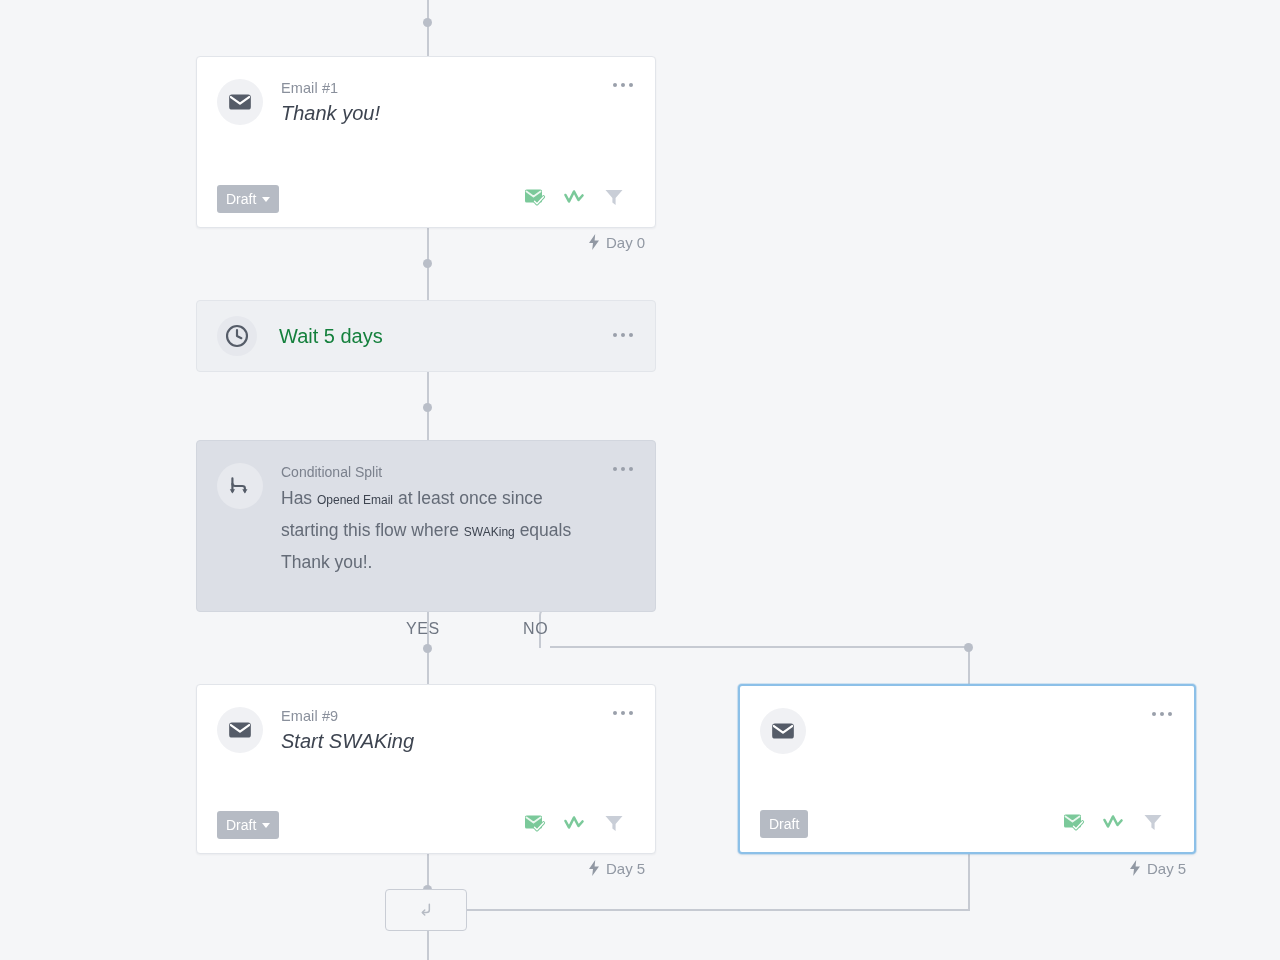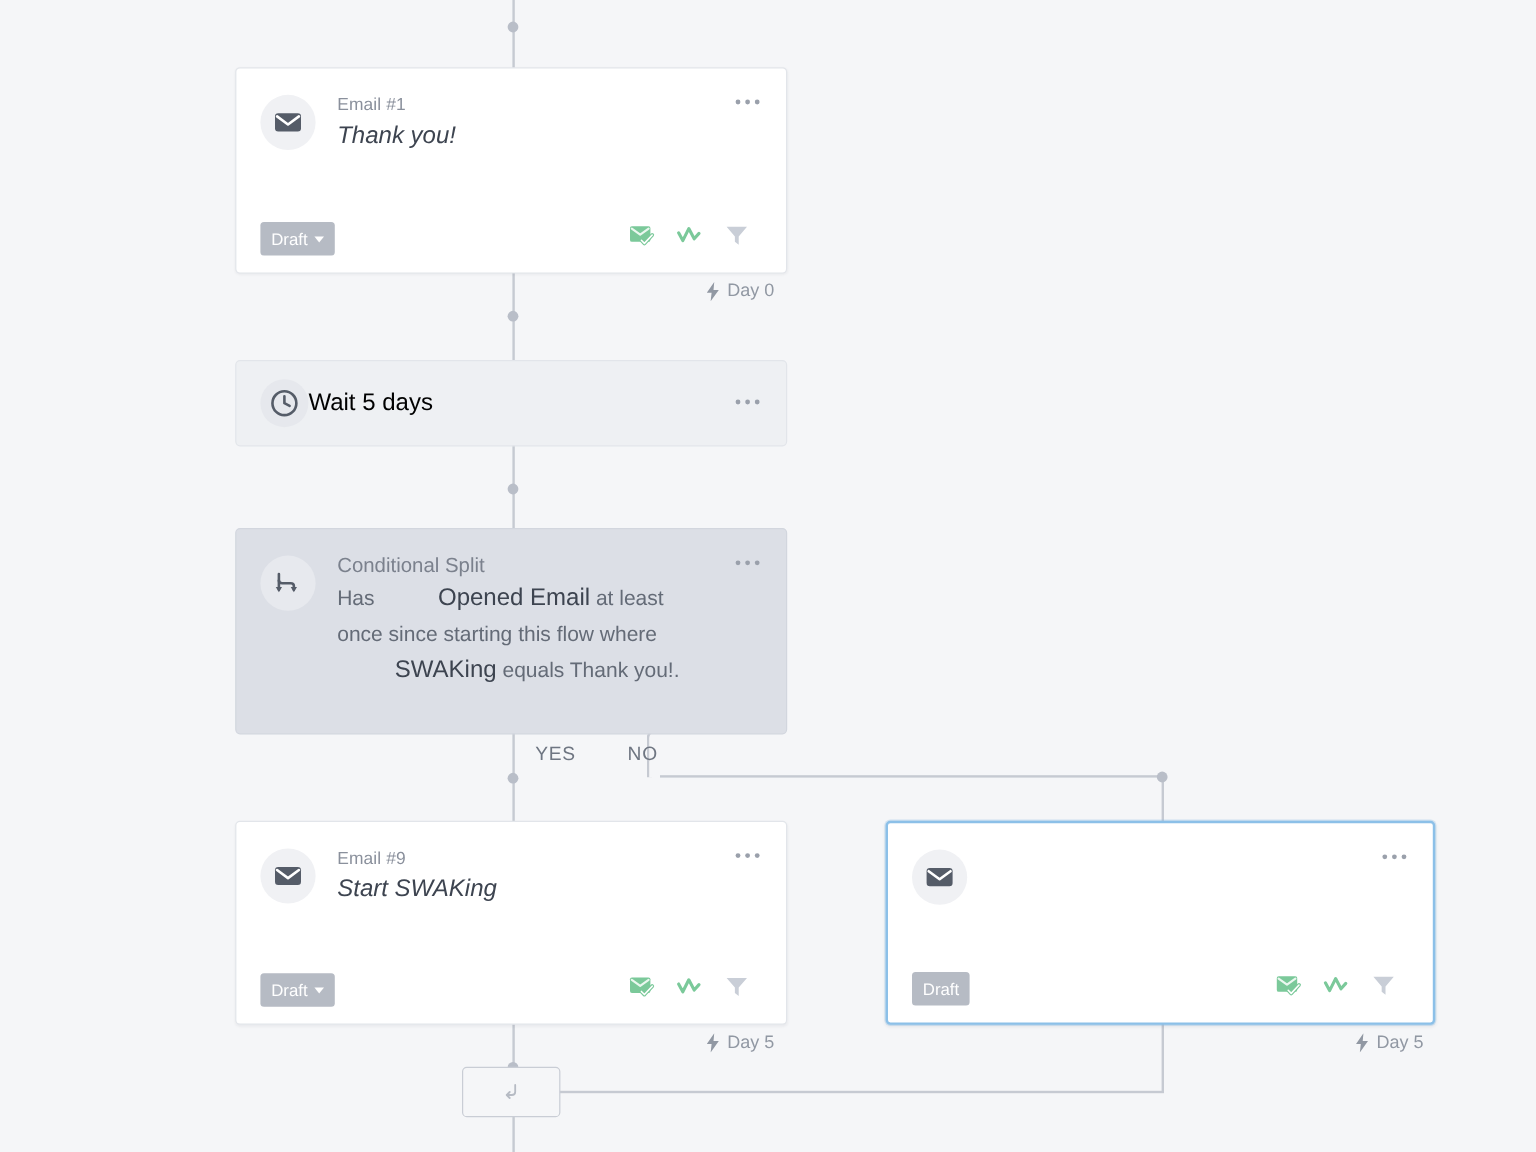--- a/index.html
+++ b/index.html
@@ -162,62 +162,63 @@
     align-items: center;
     padding: 0 18px 0 20px;
   }
   .wait-avatar {
     width: 40px; height: 40px; border-radius: 50%;
     background: #e6e8ed;
     display: flex; align-items: center; justify-content: center;
     flex: 0 0 auto;
   }
   .wait-label {
+    margin-left: 22px;
     font-size: 20px;
-    color: #000000;
+    color: #15803d;
   }
 
   
   .split-card {
     position: absolute;
     background: #dcdfe6;
     border: 1px solid #d2d6de;
     border-radius: 4px;
   }
   .split-inner { position: relative; width:100%; height:100%; padding: 22px; }
   .split-avatar {
     position: absolute; left: 20px; top: 22px;
     width: 46px; height: 46px; border-radius: 50%;
     background: #e7e9ee;
     display: flex; align-items: center; justify-content: center;
   }
   .split-body { margin-left: 62px; padding-right: 46px; }
   .split-kicker {
-    font-size: 17px; color: #7b818d; line-height: 18px;
+    font-size: 14px; color: #7b818d; line-height: 18px;
   }
   .split-text {
     font-size: 17.5px; color: #646b77; line-height: 30px; margin-top: 2px;
   }
-  .split-text .em { font-size: 20px; color: #3d4450; margin-left: 48px; }
+  .split-text .em { font-size: 12px; color: #3d4450; }
 
   
   .branch-label {
     position: absolute;
     font-size: 16px;
     color: #6f7682;
     letter-spacing: 0.6px;
   }
 
   
   .day-label {
     position: absolute;
     font-size: 15px;
     color: #9198a3;
     display: flex;
-    align-items: flex-end;
+    align-items: flex-start;
     gap: 6px;
     white-space: nowrap;
   }
 
   
   .merge-node {
     position: absolute;
     width: 82px;
     height: 42px;
     background: #f5f6f8;
@@ -342,21 +343,21 @@
         </div>
       </div>
       <div class="dots">
           <i></i>
           <i></i>
           <i></i>
         </div>
     </div>
   </div>
 
-  <div class="branch-label" style="left:406px; top:620px;margin-left:40px;">YES</div>
+  <div class="branch-label" style="left:406px; top:620px;">YES</div>
   <div class="branch-label" style="left:523px; top:620px;">NO</div>
 
   <div class="card" style="left:196px; top:684px; width:460px; height:170px;">
     <div class="card-inner">
       <div class="avatar">
         <svg width="26" height="26" viewBox="0 0 24 24" aria-hidden="true">
           <rect x="2" y="5" width="20" height="14" rx="2.5" fill="#555c68"></rect>
           <path d="M3.6 7.4 L12 13.6 L20.4 7.4" stroke="#ffffff" stroke-width="2" fill="none" stroke-linecap="round" stroke-linejoin="round"></path>
         </svg>
       </div>

